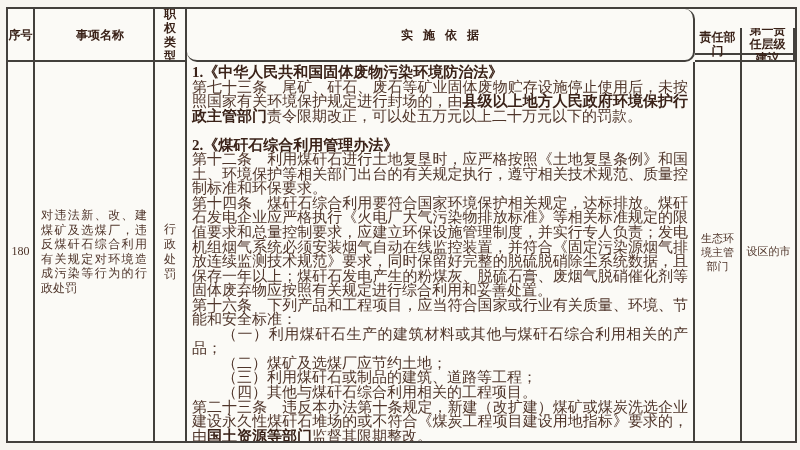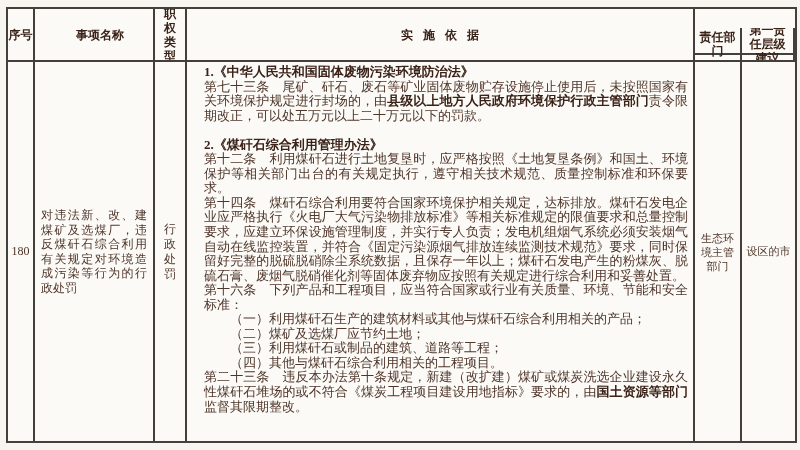--- a/index.html
+++ b/index.html
@@ -37,41 +37,40 @@
   .hdr{
     font-weight:bold;
     font-size:12px;
     line-height:14px;
     color:var(--ink-bold);
   }
   
   .h-xuhao{grid-column:1;grid-row:1/3;}
   .h-shixiang{grid-column:2;grid-row:1/3;padding-left:12px;}
   .h-zhiquan{grid-column:3;grid-row:1/3;padding:0 12px;}
-  .h-yiju{grid-column:4;grid-row:1/3;letter-spacing:10px;text-indent:10px;}
+  .h-yiju{grid-column:4;grid-row:1/3;letter-spacing:10px;text-indent:10px;border-radius:10px;}
   .h-zhuti{grid-column:5/7;grid-row:1;margin-top:44px;}
   .h-bumen{grid-column:5;grid-row:2;}
   .h-cengji{grid-column:6;grid-row:2;padding:11px 5px;}
   
   .b-num{grid-column:1;grid-row:3;font-size:12px;}
   .b-name{
     grid-column:2;grid-row:3;
     font-size:12px;line-height:14.5px;
     padding:0 6px;
     text-align:justify;
   }
   .b-type{grid-column:3;grid-row:3;font-size:12px;line-height:15px;padding:0 4px;}
   .b-basis{
     grid-column:4;grid-row:3;
     display:block;
     text-align:left;
-    font-size:13px;
+    font-size:15px;
     line-height:14.55px;
     padding:3px 5px 0 5px;
-    margin-left:12px;
   }
   .b-dept{grid-column:5;grid-row:3;font-size:11px;line-height:14px;padding:0 2px;}
   .b-level{grid-column:6;grid-row:3;font-size:11px;}
   .para{text-align:justify;}
   .para.gap{margin-top:14.55px;}
   .para.indent{text-indent:2em;}
   .bold{font-weight:bold;color:var(--ink-bold);}
 </style>
 </head>
 <body>

